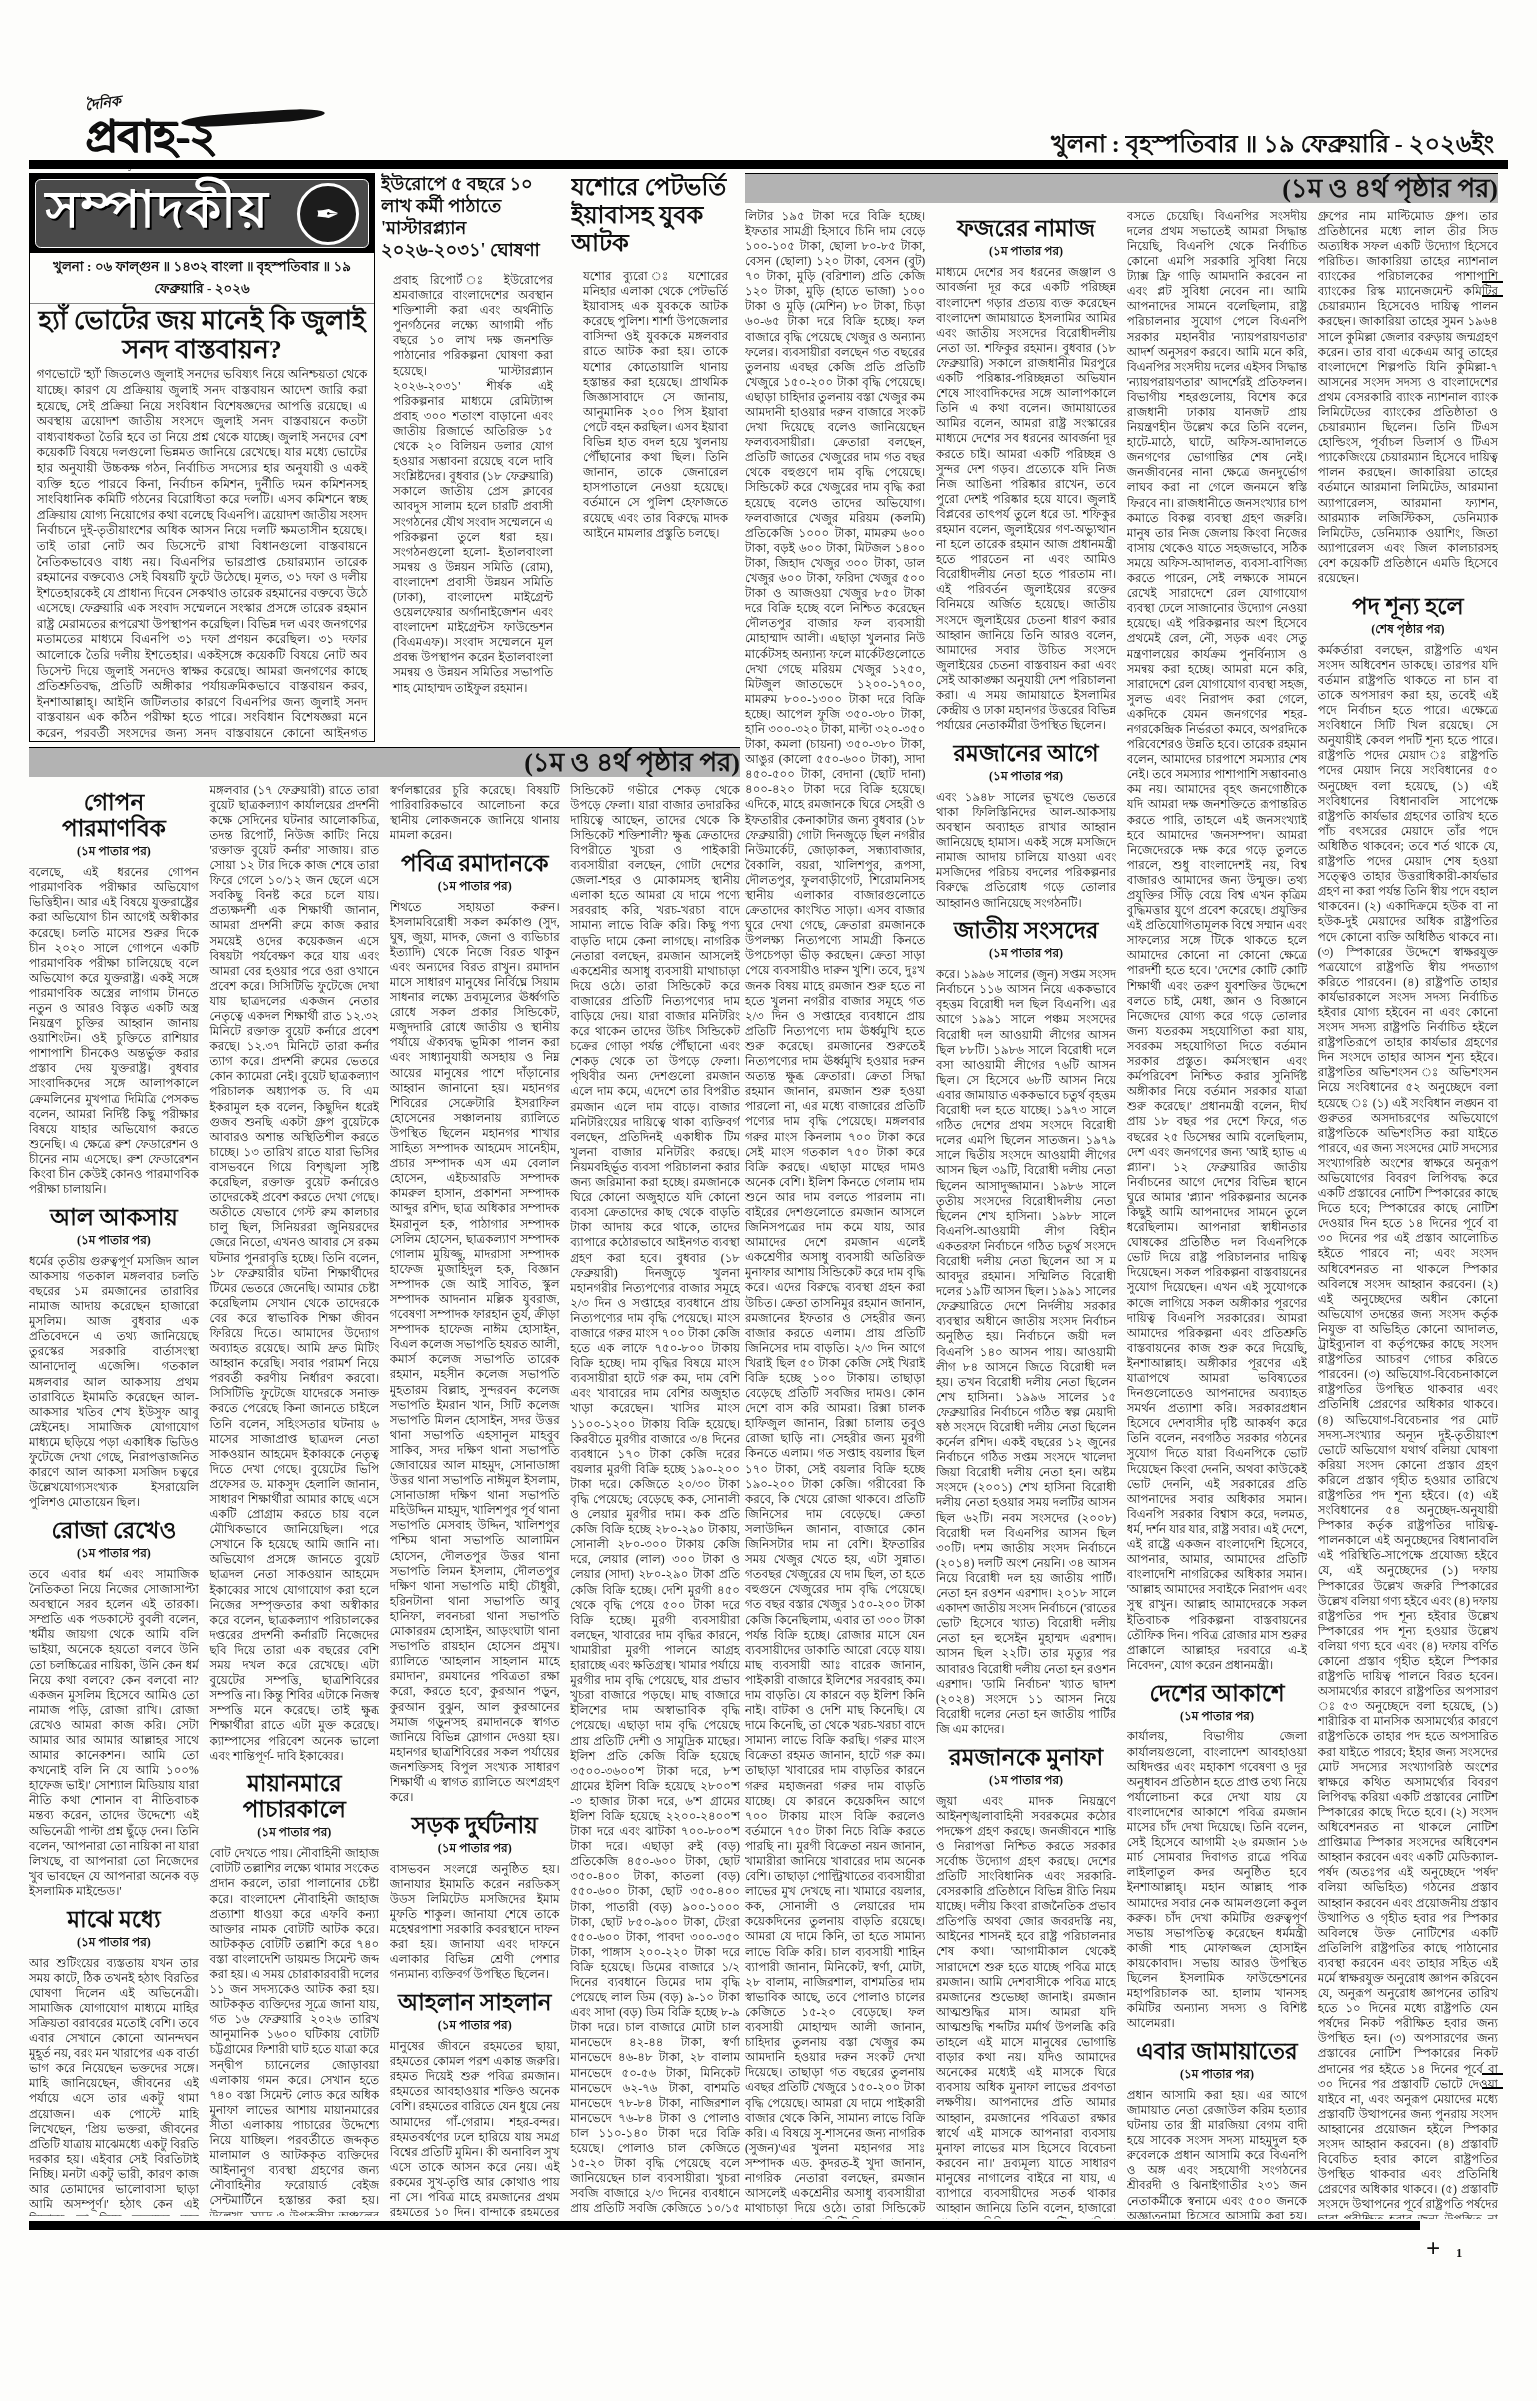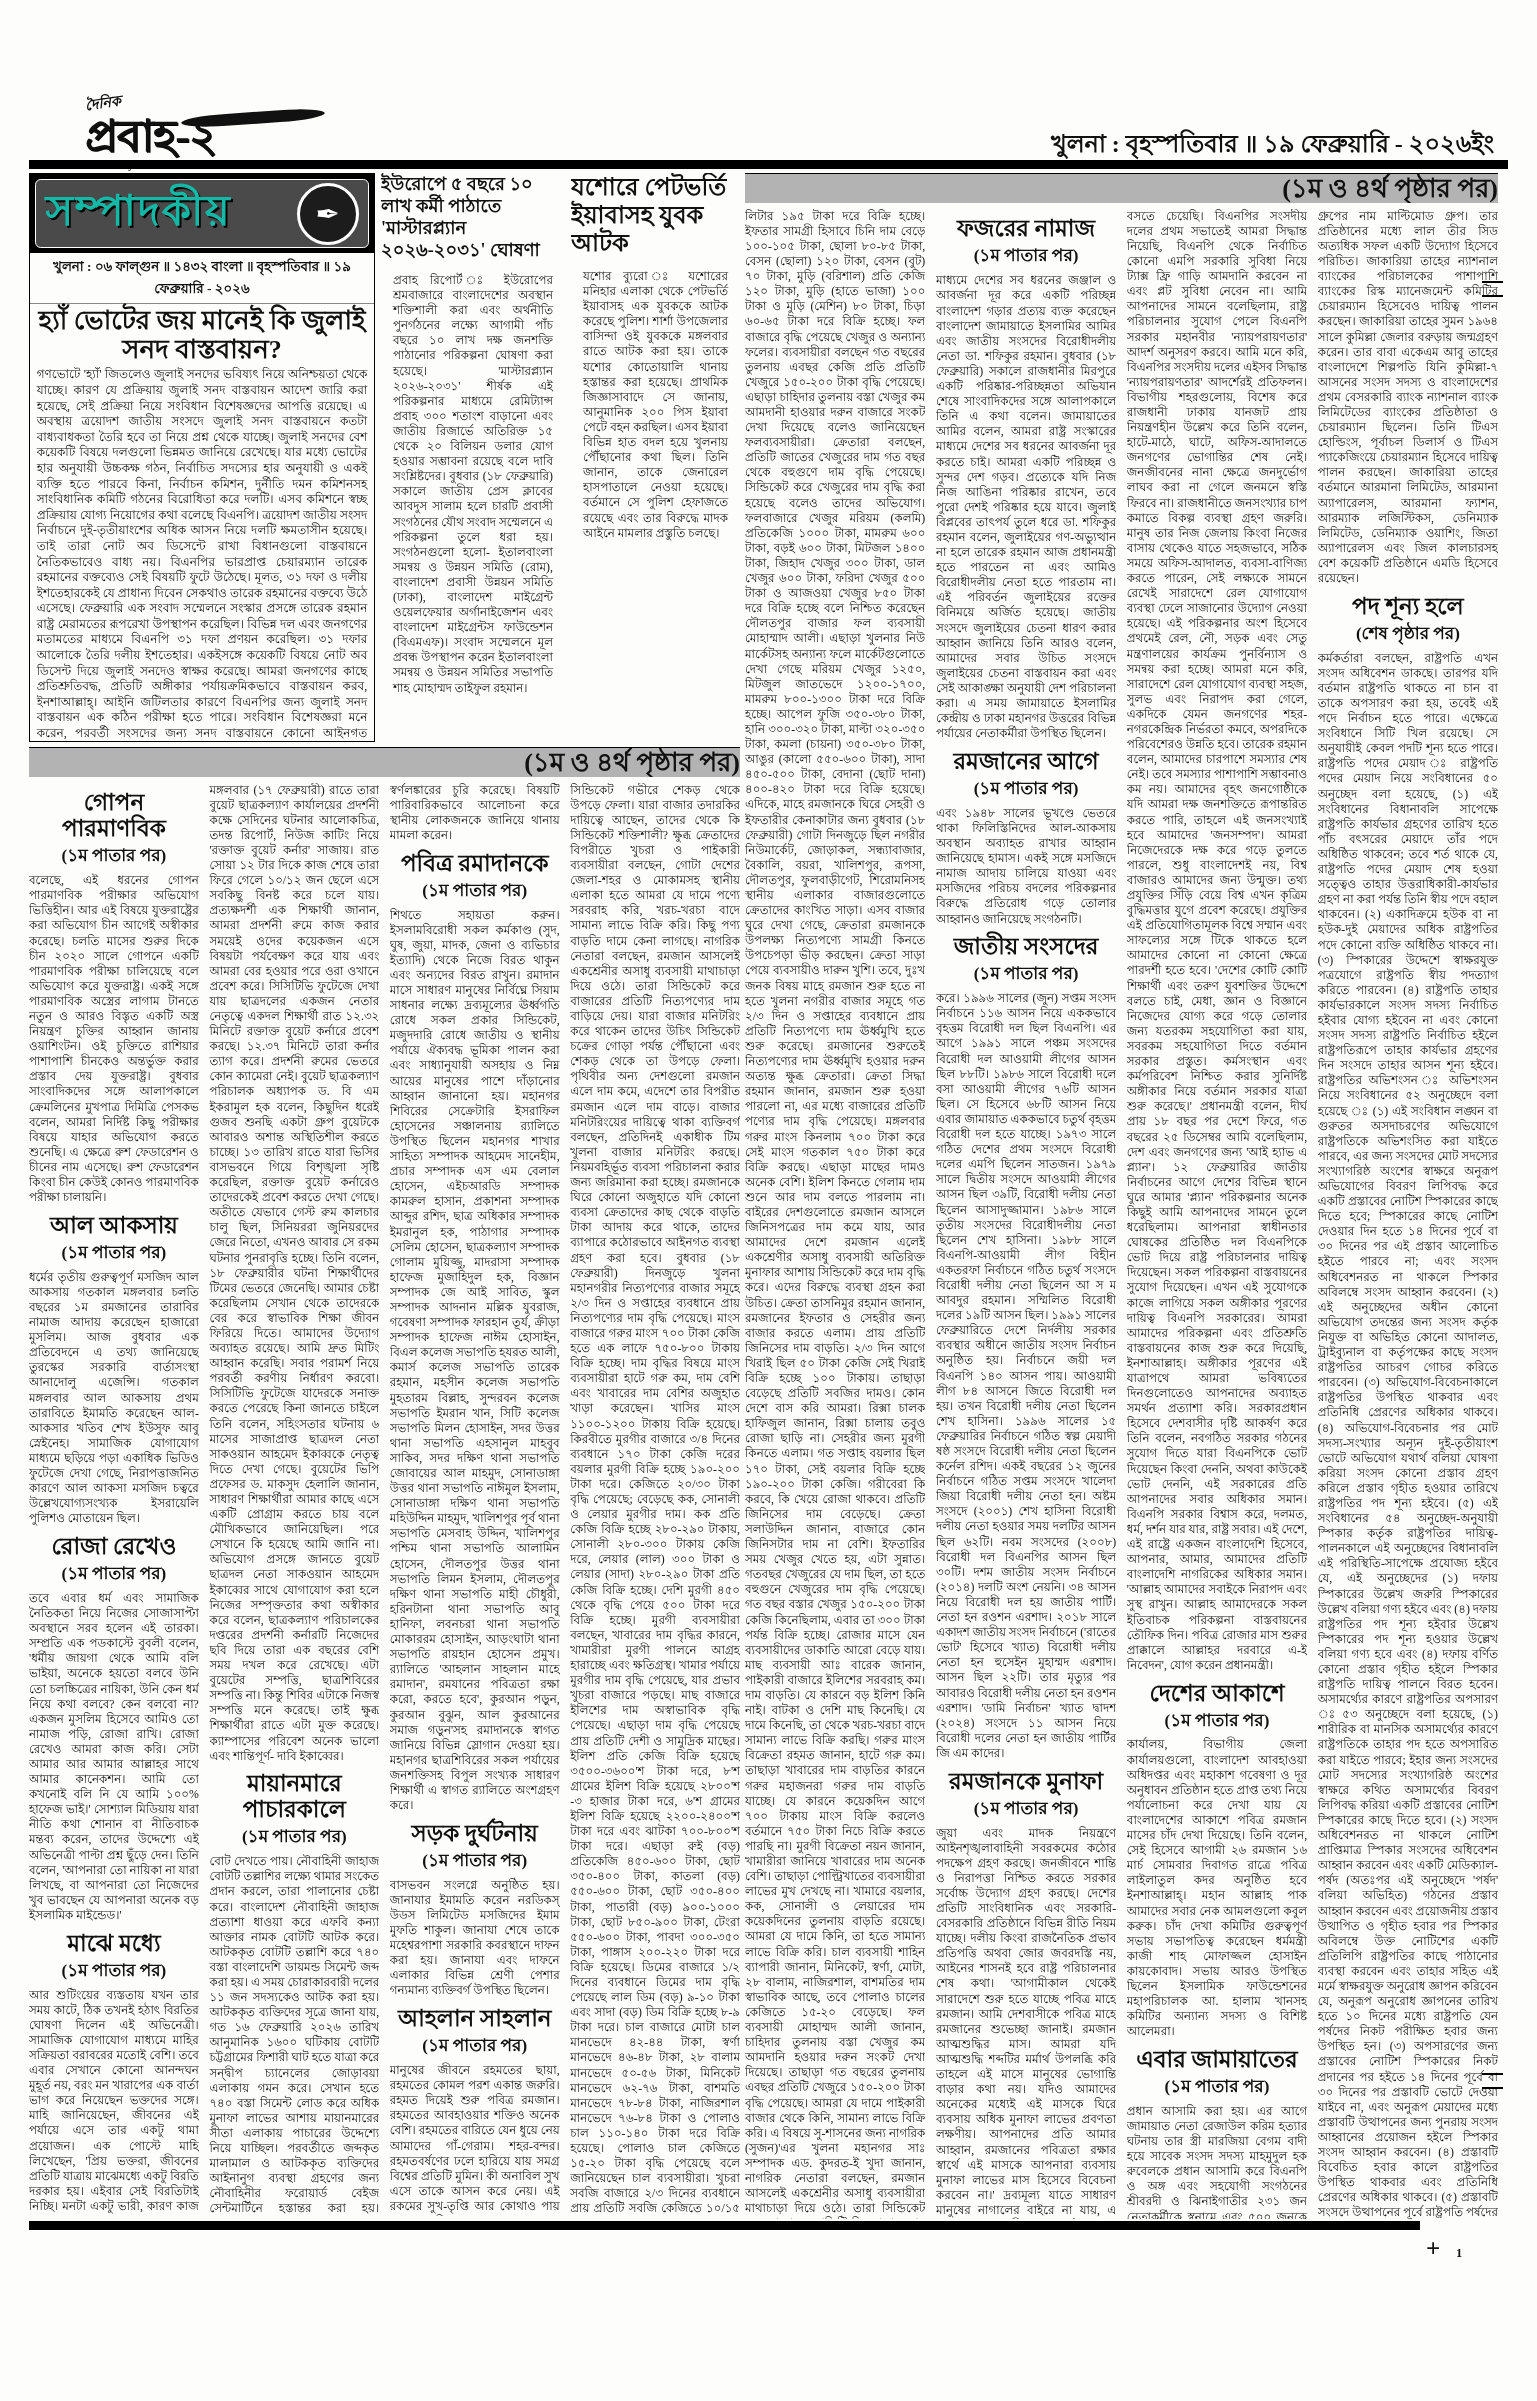--- a/index.html
+++ b/index.html
@@ -19,21 +19,21 @@
   .left-region{position:absolute;left:29px;top:173px;width:711px;}
   .right-region{position:absolute;left:745px;top:173px;width:753px;}
   .section-banner{height:29px;background:#b3b3b3;border-top:1.9px solid #000;
                   font-size:26px;font-weight:bold;text-align:right;line-height:29px;overflow:hidden;}
   
   .top-band{position:relative;height:569px;overflow:hidden;}
   .editorial{position:absolute;left:0;top:0;width:346px;height:569px;border:1.9px solid #000;box-sizing:border-box;}
   .ed-banner{position:relative;height:79px;background:#000;padding:4.8px;box-sizing:border-box;}
   .ed-banner-inner{height:100%;background:#4a4a4a;border:1.9px solid #fff;border-radius:5.8px;
                    display:flex;align-items:center;justify-content:space-between;padding:0 9.6px;box-sizing:border-box;}
-  .ed-banner-text{color:#14b8a6;font-size:42px;font-weight:900;letter-spacing:1.9px;text-shadow:1.9px 1.9px 0 #000;}
+  .ed-banner-text{color:#ffffff;font-size:51px;font-weight:900;letter-spacing:1.9px;text-shadow:1.9px 1.9px 0 #000;}
   .pen-badge{width:56px;height:56px;border-radius:50%;background:#1c1c1c;border:3.8px solid #fff;
              display:flex;align-items:center;justify-content:center;color:#fff;font-size:29px;}
   .ed-dateline{font-size:13.4px;font-weight:bold;text-align:center;padding:3.8px 1.9px 1.9px;border-bottom:1px solid #888;}
   .ed-headline{font-size:26px;font-weight:900;text-align:center;margin:1.9px 3.8px 3.8px;line-height:29px;}
   .ed-body{font-size:12px;line-height:1.3;text-align:justify;margin:0;padding:0 6.7px;overflow:hidden;height:402px;}
   
   .top-art{position:absolute;top:0;overflow:hidden;height:569px;}
   .top-art.a1{left:352px;width:184px;}
   .top-art.a2{left:542px;width:169px;}
   .top-art h2{font-weight:900;text-align:left;margin:0 0 2.9px;}
@@ -41,21 +41,21 @@
   .a2 h2{font-size:24px;line-height:28px;}
   .top-art p{font-size:11.8px;line-height:1.28;text-align:justify;margin:12px;}
   
   .cols{display:flex;gap:10.6px;overflow:hidden;margin-top:5.8px;}
   .left-region .section-banner{margin-top:4.8px;}
   .left-region .cols{height:1433px;}
   .right-region .cols{height:2010px;}
   .ncol{flex:1;min-width:0;overflow:hidden;}
   .ncol p{font-size:11.8px;line-height:1.28;text-align:justify;margin:0 0 4.8px;}
   .ncol h3{font-size:23px;font-weight:900;text-align:center;margin:7.7px 0 0;line-height:26px;}
-  .ncol .sub{font-size:17px;font-weight:bold;text-align:center;margin:0 0 2.9px;}
+  .ncol .sub{font-size:12px;font-weight:bold;text-align:center;margin:0 0 2.9px;}
   
   .bottom-rule{position:absolute;left:29px;top:2221px;width:1391px;height:8.6px;background:#000;}
   .crop-mark{position:absolute;left:1426px;top:2235px;font-size:25px;font-weight:bold;}
   .page-num{position:absolute;left:1456px;top:2246px;font-size:12.5px;font-weight:bold;}
   .reg-mark{position:absolute;left:1482px;width:21px;height:11.5px;
             border-top:2.9px solid #000;border-bottom:2.9px solid #000;}
   .reg-1{top:281px;} .reg-2{top:2073px;}
 </style>
 </head>
 <body>

